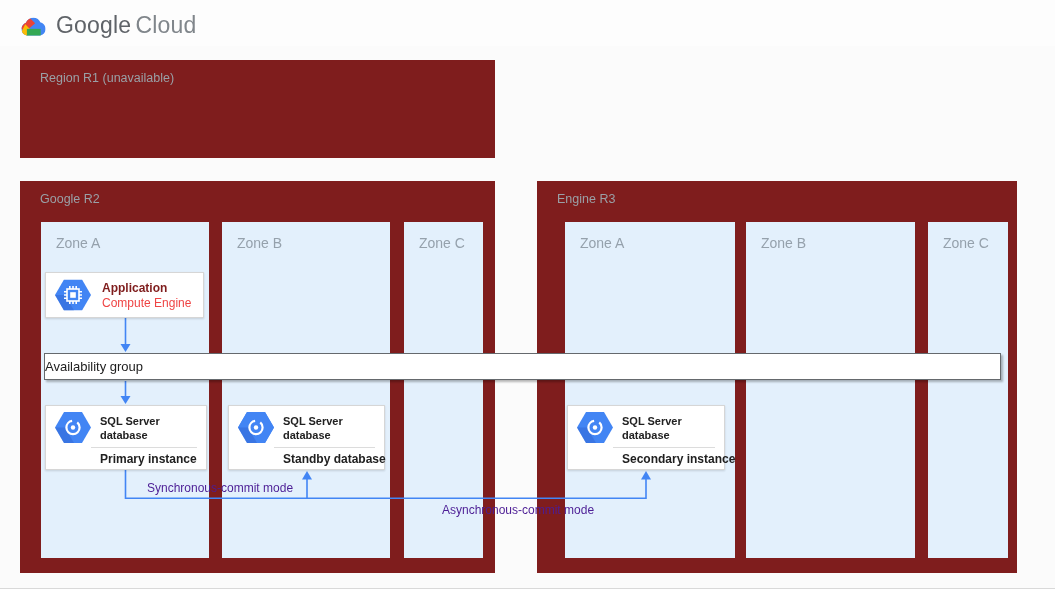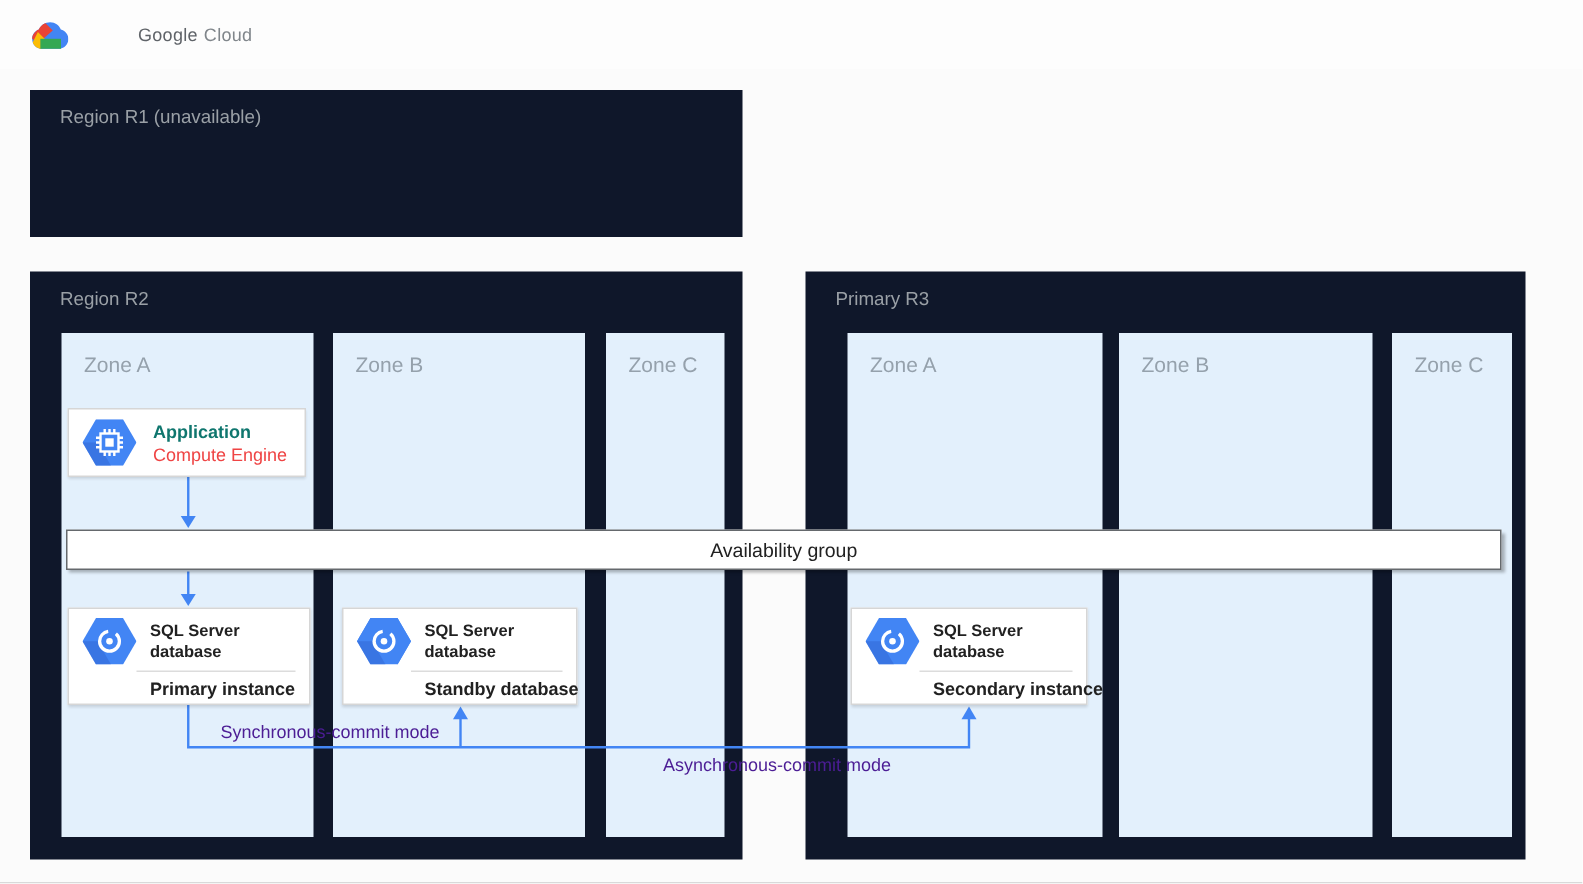--- a/index.html
+++ b/index.html
@@ -6,26 +6,26 @@
   html,body { background:#ffffff; }
   body { font-family: "Liberation Sans", "DejaVu Sans", sans-serif; }
   #canvas {
     position: relative; width: 1055px; height: 589px;
     background: #fbfbfb; overflow: hidden;
     border-bottom: 1px solid #d9d9d9;
   }
   
   .header { position:absolute; left:0; top:0; width:100%; height:46px; background:#fdfdfd; }
   .logo { position:absolute; left:20px; top:12px; display:flex; align-items:center; gap:9px; }
-  .logo-text { font-size:12px; letter-spacing:.2px;margin-left:36px; }
+  .logo-text { font-size:23px; letter-spacing:.2px; }
   .brand { color:#5f6368; }
   .product { color:#80868b; margin-left:4px; }
 
   
-  .region { position:absolute; background:#0f172a; }
+  .region { position:absolute; background:#7f1d1d; }
   #region-r1 { left:20px; top:60px; width:475px; height:98px; }
   #region-r2 { left:20px; top:181px; width:475px; height:392px; }
   #region-r3 { left:537px; top:181px; width:480px; height:392px; }
   .region-label { position:absolute; left:20px; top:11px; font-size:12.5px; color:#9aa0a6; }
 
   
   .zone { position:absolute; top:41px; height:336px; background:#e3f0fc; }
   .zone-label { position:absolute; left:15px; top:13px; font-size:14px; color:#95a1ac; }
   #r2-zone-a { left:21px;  width:168px; }
   #r2-zone-b { left:202px; width:168px; }
@@ -34,38 +34,38 @@
   #r3-zone-b { left:209px; width:169px; }
   #r3-zone-c { left:391px; width:80px;  }
 
   
   .card {
     position:absolute; background:#ffffff; border:1px solid #d6d6d6;
     box-shadow:0 1px 2px rgba(0,0,0,0.14); z-index:5;
   }
   #app-card { left:45px; top:272px; width:159px; height:46px; }
   .card-icon { position:absolute; left:9px; top:50%; transform:translateY(-50%); width:36px; height:31px; }
-  .app-title { position:absolute; left:56px; top:8px; font-size:12px; font-weight:700; color:#0f766e; }
+  .app-title { position:absolute; left:56px; top:8px; font-size:12px; font-weight:700; color:#7f1d1d; }
   .app-subtitle { position:absolute; left:56px; top:23px; font-size:12px; color:#ef4444; }
 
   .db-card { top:405px; height:65px; }
   #db-primary   { left:45px;  width:162px; }
   #db-standby   { left:228px; width:157px; }
   #db-secondary { left:567px; width:158px; }
   .db-icon { position:absolute; left:9px; top:6px; width:36px; height:31px; }
   .db-title { position:absolute; left:54px; top:8px; width:84px; font-size:11px; font-weight:700; color:#212121; line-height:14px; }
   .db-divider { position:absolute; left:45px; right:9px; top:41px; height:1px; background:#dcdcdc; }
   .db-role { position:absolute; left:54px; top:46px; font-size:12px; font-weight:700; color:#212121; white-space:nowrap; }
 
   
   #availability-bar {
     position:absolute; left:44px; top:353px; width:957px; height:27px;
     background:#ffffff; border:1.5px solid #65696d;
     box-shadow:2px 2px 2px rgba(0,0,0,0.28);
-    display:flex; align-items:center; justify-content:center;
+    display:flex; align-items:center; 
     font-size:13px; color:#212121; z-index:5;
   }
 
   
   #connectors { position:absolute; left:0; top:0; width:1055px; height:589px; z-index:4; pointer-events:none; }
 
   .edge-label { position:absolute; font-size:12px; color:#4c1d95; z-index:6; white-space:nowrap; }
   #sync-label  { left:147px; top:481px; }
   #async-label { left:442px; top:503px; }
 </style>
@@ -93,34 +93,34 @@
         <span class="brand">Google</span><span class="product">Cloud</span>
       </div>
     </div>
   </div>
 
   <div class="region" id="region-r1">
     <div class="region-label">Region R1 (unavailable)</div>
   </div>
 
   <div class="region" id="region-r2">
-    <div class="region-label">Region R2</div>
+    <div class="region-label">Google R2</div>
     <div class="zone" id="r2-zone-a">
       <div class="zone-label">Zone A</div>
     </div>
     <div class="zone" id="r2-zone-b">
       <div class="zone-label">Zone B</div>
     </div>
     <div class="zone" id="r2-zone-c">
       <div class="zone-label">Zone C</div>
     </div>
   </div>
 
   <div class="region" id="region-r3">
-    <div class="region-label">Primary R3</div>
+    <div class="region-label">Engine R3</div>
     <div class="zone" id="r3-zone-a">
       <div class="zone-label">Zone A</div>
     </div>
     <div class="zone" id="r3-zone-b">
       <div class="zone-label">Zone B</div>
     </div>
     <div class="zone" id="r3-zone-c">
       <div class="zone-label">Zone C</div>
     </div>
   </div>

